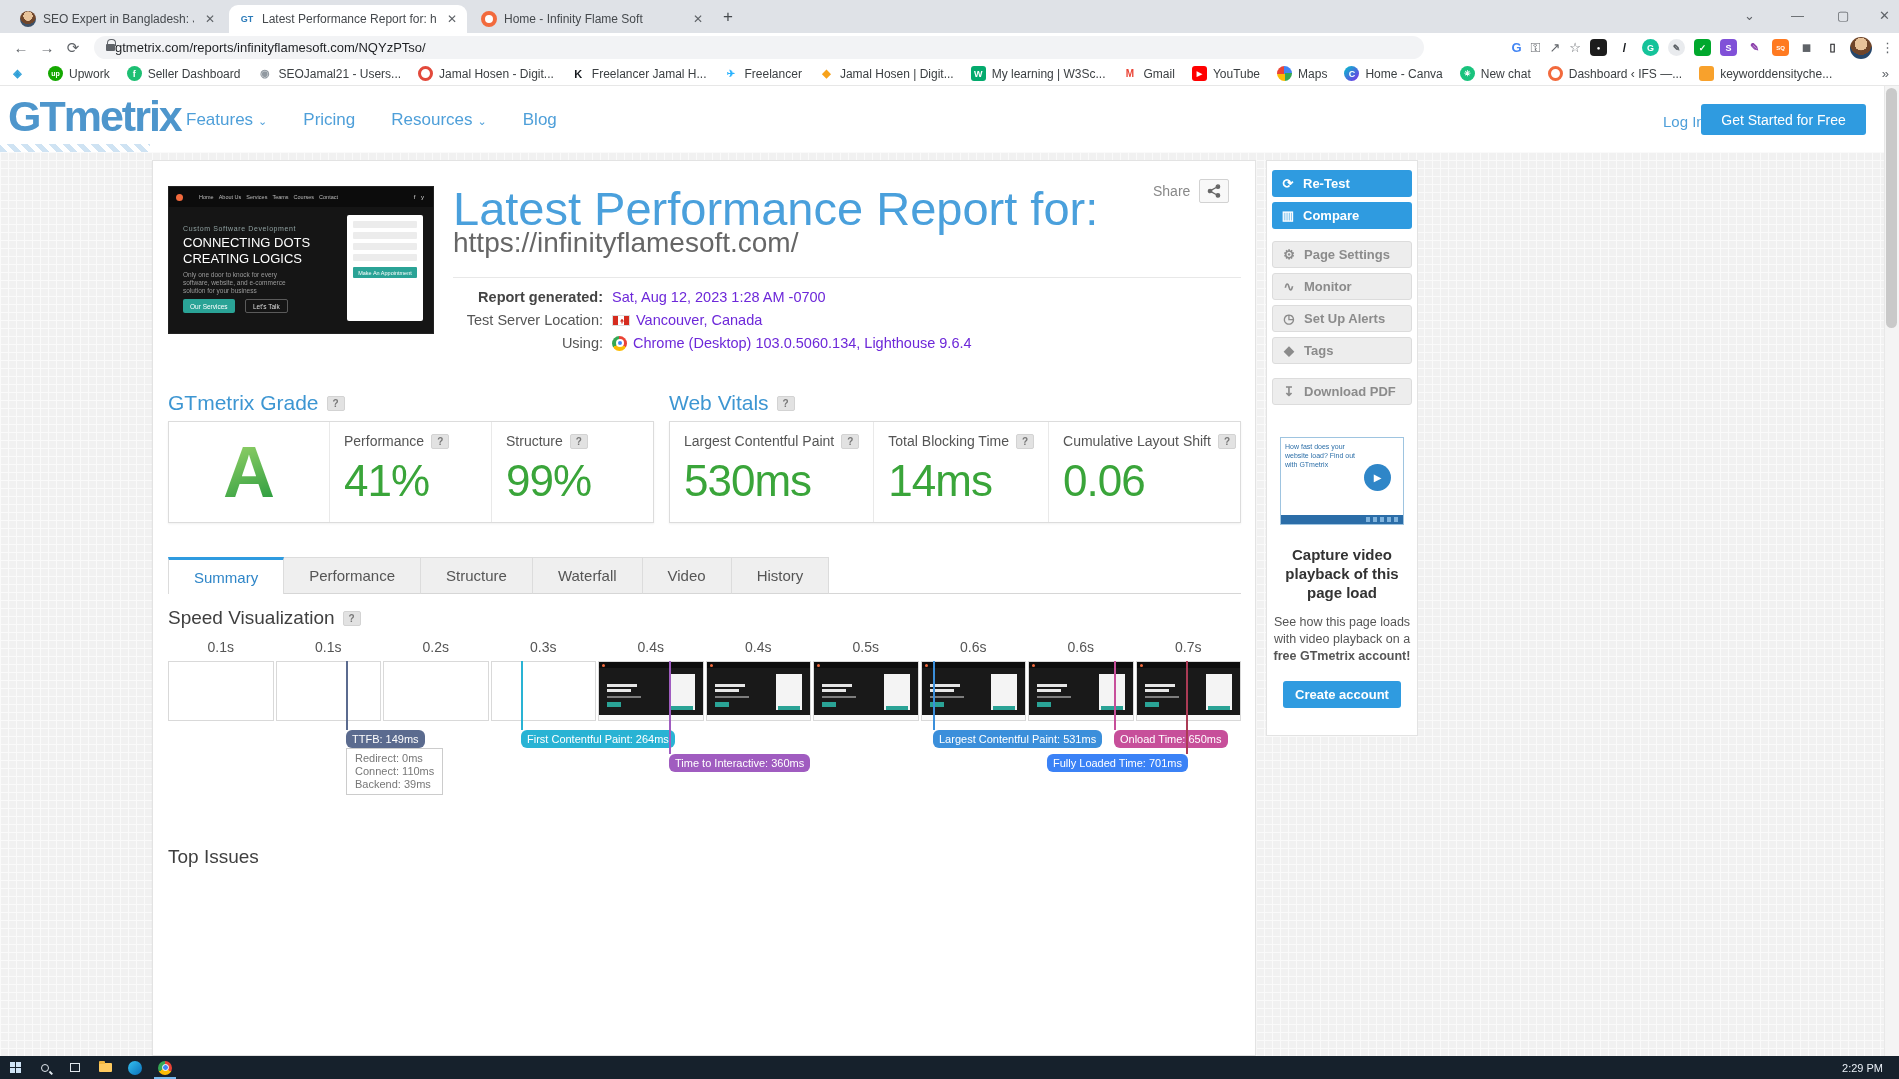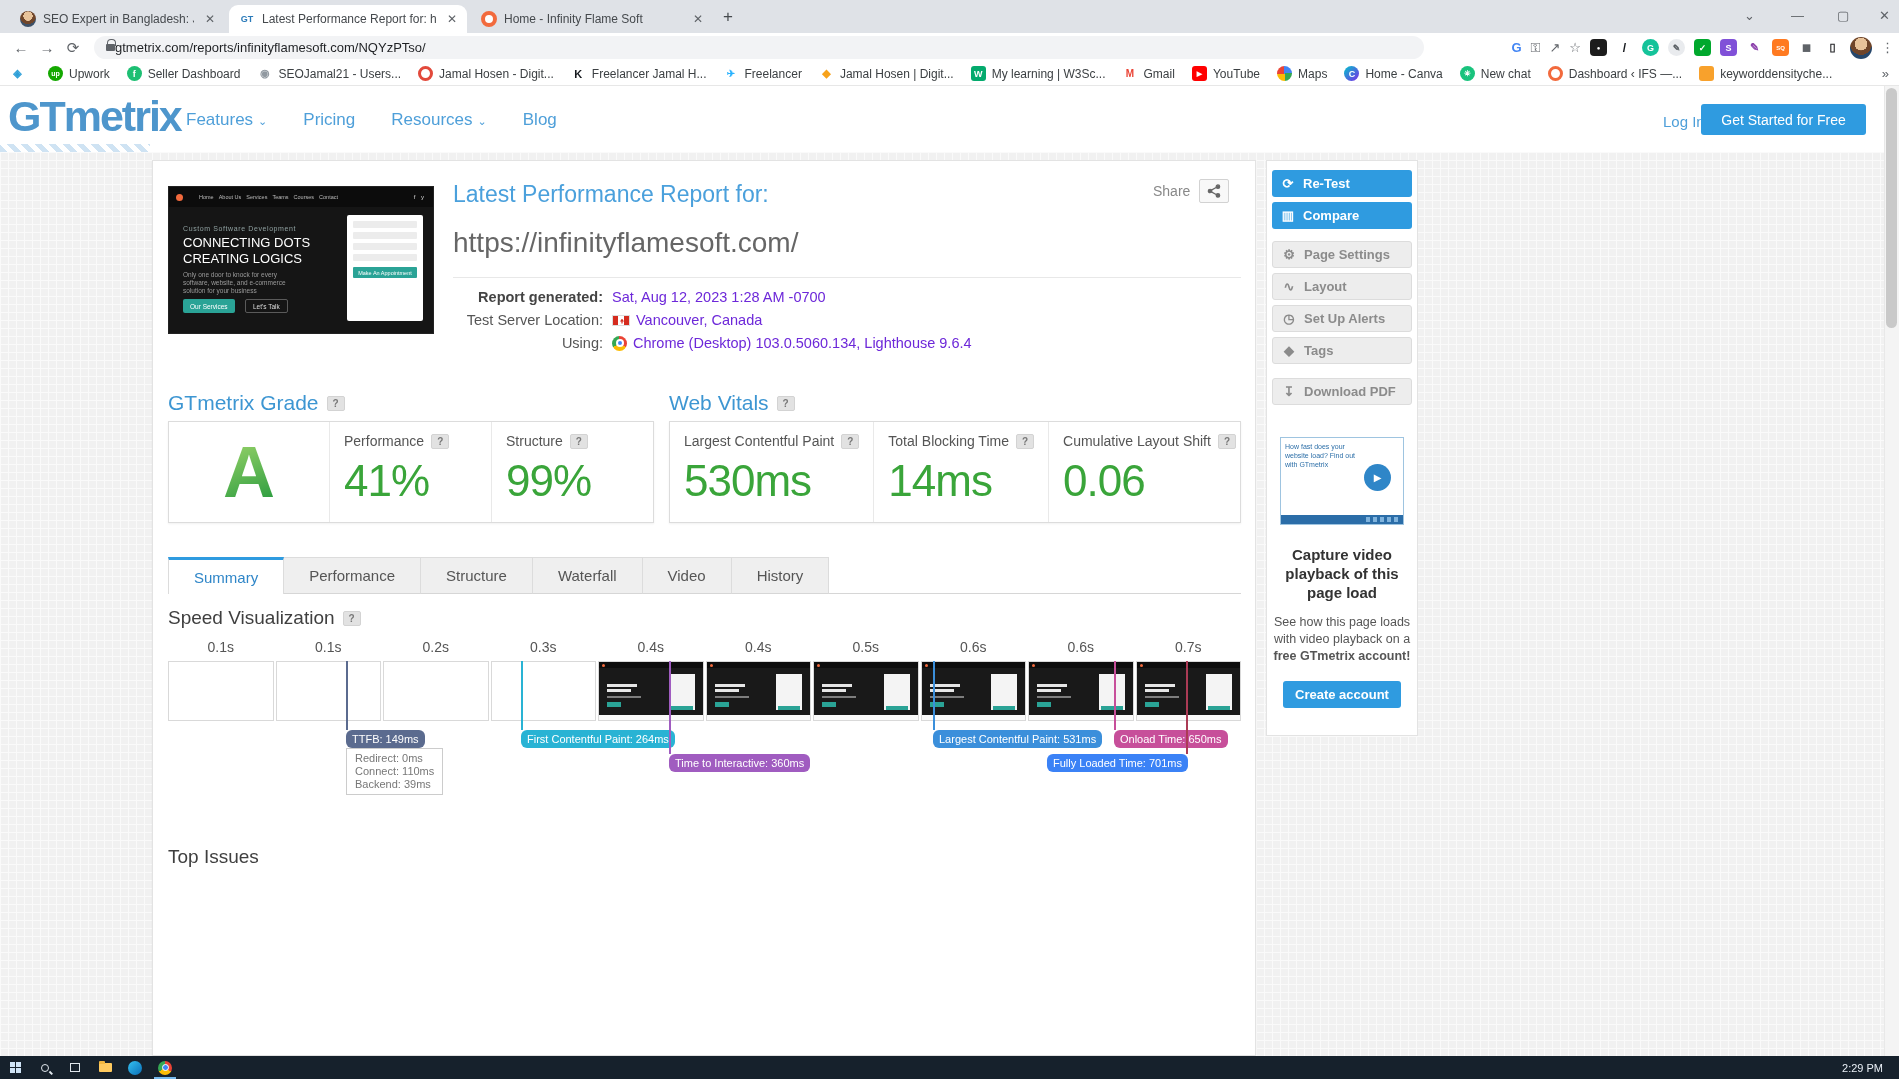--- a/index.html
+++ b/index.html
@@ -62,21 +62,21 @@
   .t-h{left:14px;top:48px;font-size:13px;font-weight:400;color:#fff;line-height:16px;position:absolute}
   .t-body{left:14px;top:84px;width:122px;font-size:6.5px;color:#9a9a9a;line-height:8px;position:absolute}
   .t-btn{position:absolute;top:112px;height:14px;padding:0 7px;font-size:6.5px;display:flex;align-items:center;border-radius:2px}
   .t-b1{left:14px;background:#2aa396;color:#fff}
   .t-b2{left:76px;border:1px solid #5a5a5a;color:#ddd}
   .t-form{position:absolute;right:10px;top:28px;width:76px;height:106px;background:#fff;border-radius:2px;padding:6px 6px;display:flex;flex-direction:column;gap:4px}
   .t-field{height:7px;background:#ececec;border-radius:1px}
   .t-fbtn{margin-top:2px;height:11px;background:#2aa396;color:#fff;font-size:5.5px;display:flex;align-items:center;justify-content:center;border-radius:1px}
 
   
-  #rtitle{left:300px;top:20px;font-size:23px;color:#4aa0dc}
+  #rtitle{left:300px;top:20px;font-size:47px;color:#4aa0dc}
   #rurl{left:300px;top:66px;font-size:28px;color:#666}
   #rdiv{left:300px;top:116px;width:788px;height:1px;background:#e8e8e8}
   .inforow{left:300px;width:788px;display:flex;align-items:center;font-size:14.5px}
   .inforow .lab{width:150px;text-align:right;color:#555;margin-right:9px;flex:none}
   .inforow .lab.bold{font-weight:700;color:#444}
   .inforow .val{color:#6d28d9;display:flex;align-items:center;gap:6px}
   .flag-ca{width:18px;height:11px;border:1px solid #ddd;background:linear-gradient(90deg,#d52b1e 0 30%,#fff 30% 70%,#d52b1e 70%);position:relative}
   .flag-ca:after{content:"";position:absolute;left:7px;top:3px;width:4px;height:5px;background:#d52b1e;clip-path:polygon(50% 0,100% 60%,65% 60%,65% 100%,35% 100%,35% 60%,0 60%)}
   .chrome-ic{width:15px;height:15px;border-radius:50%;background:conic-gradient(#ea4335 0 120deg,#fbbc05 120deg 240deg,#34a853 240deg 360deg);position:relative;flex:none}
   .chrome-ic:after{content:"";position:absolute;inset:3.5px;border-radius:50%;background:#4285f4;border:2px solid #fff}
@@ -582,21 +582,21 @@
     <div class="sbtn primary">
     <span class="si">▥</span>
       <span class="sl">Compare</span>
   </div>
     <div class="sbtn gray gap12">
     <span class="si">⚙</span>
       <span class="sl">Page Settings</span>
   </div>
     <div class="sbtn gray">
     <span class="si">∿</span>
-      <span class="sl">Layout</span>
+      <span class="sl">Monitor</span>
   </div>
     <div class="sbtn gray">
     <span class="si">◷</span>
       <span class="sl">Set Up Alerts</span>
   </div>
     <div class="sbtn gray">
     <span class="si">◆</span>
       <span class="sl">Tags</span>
   </div>
     <div class="sbtn gray gap14">

